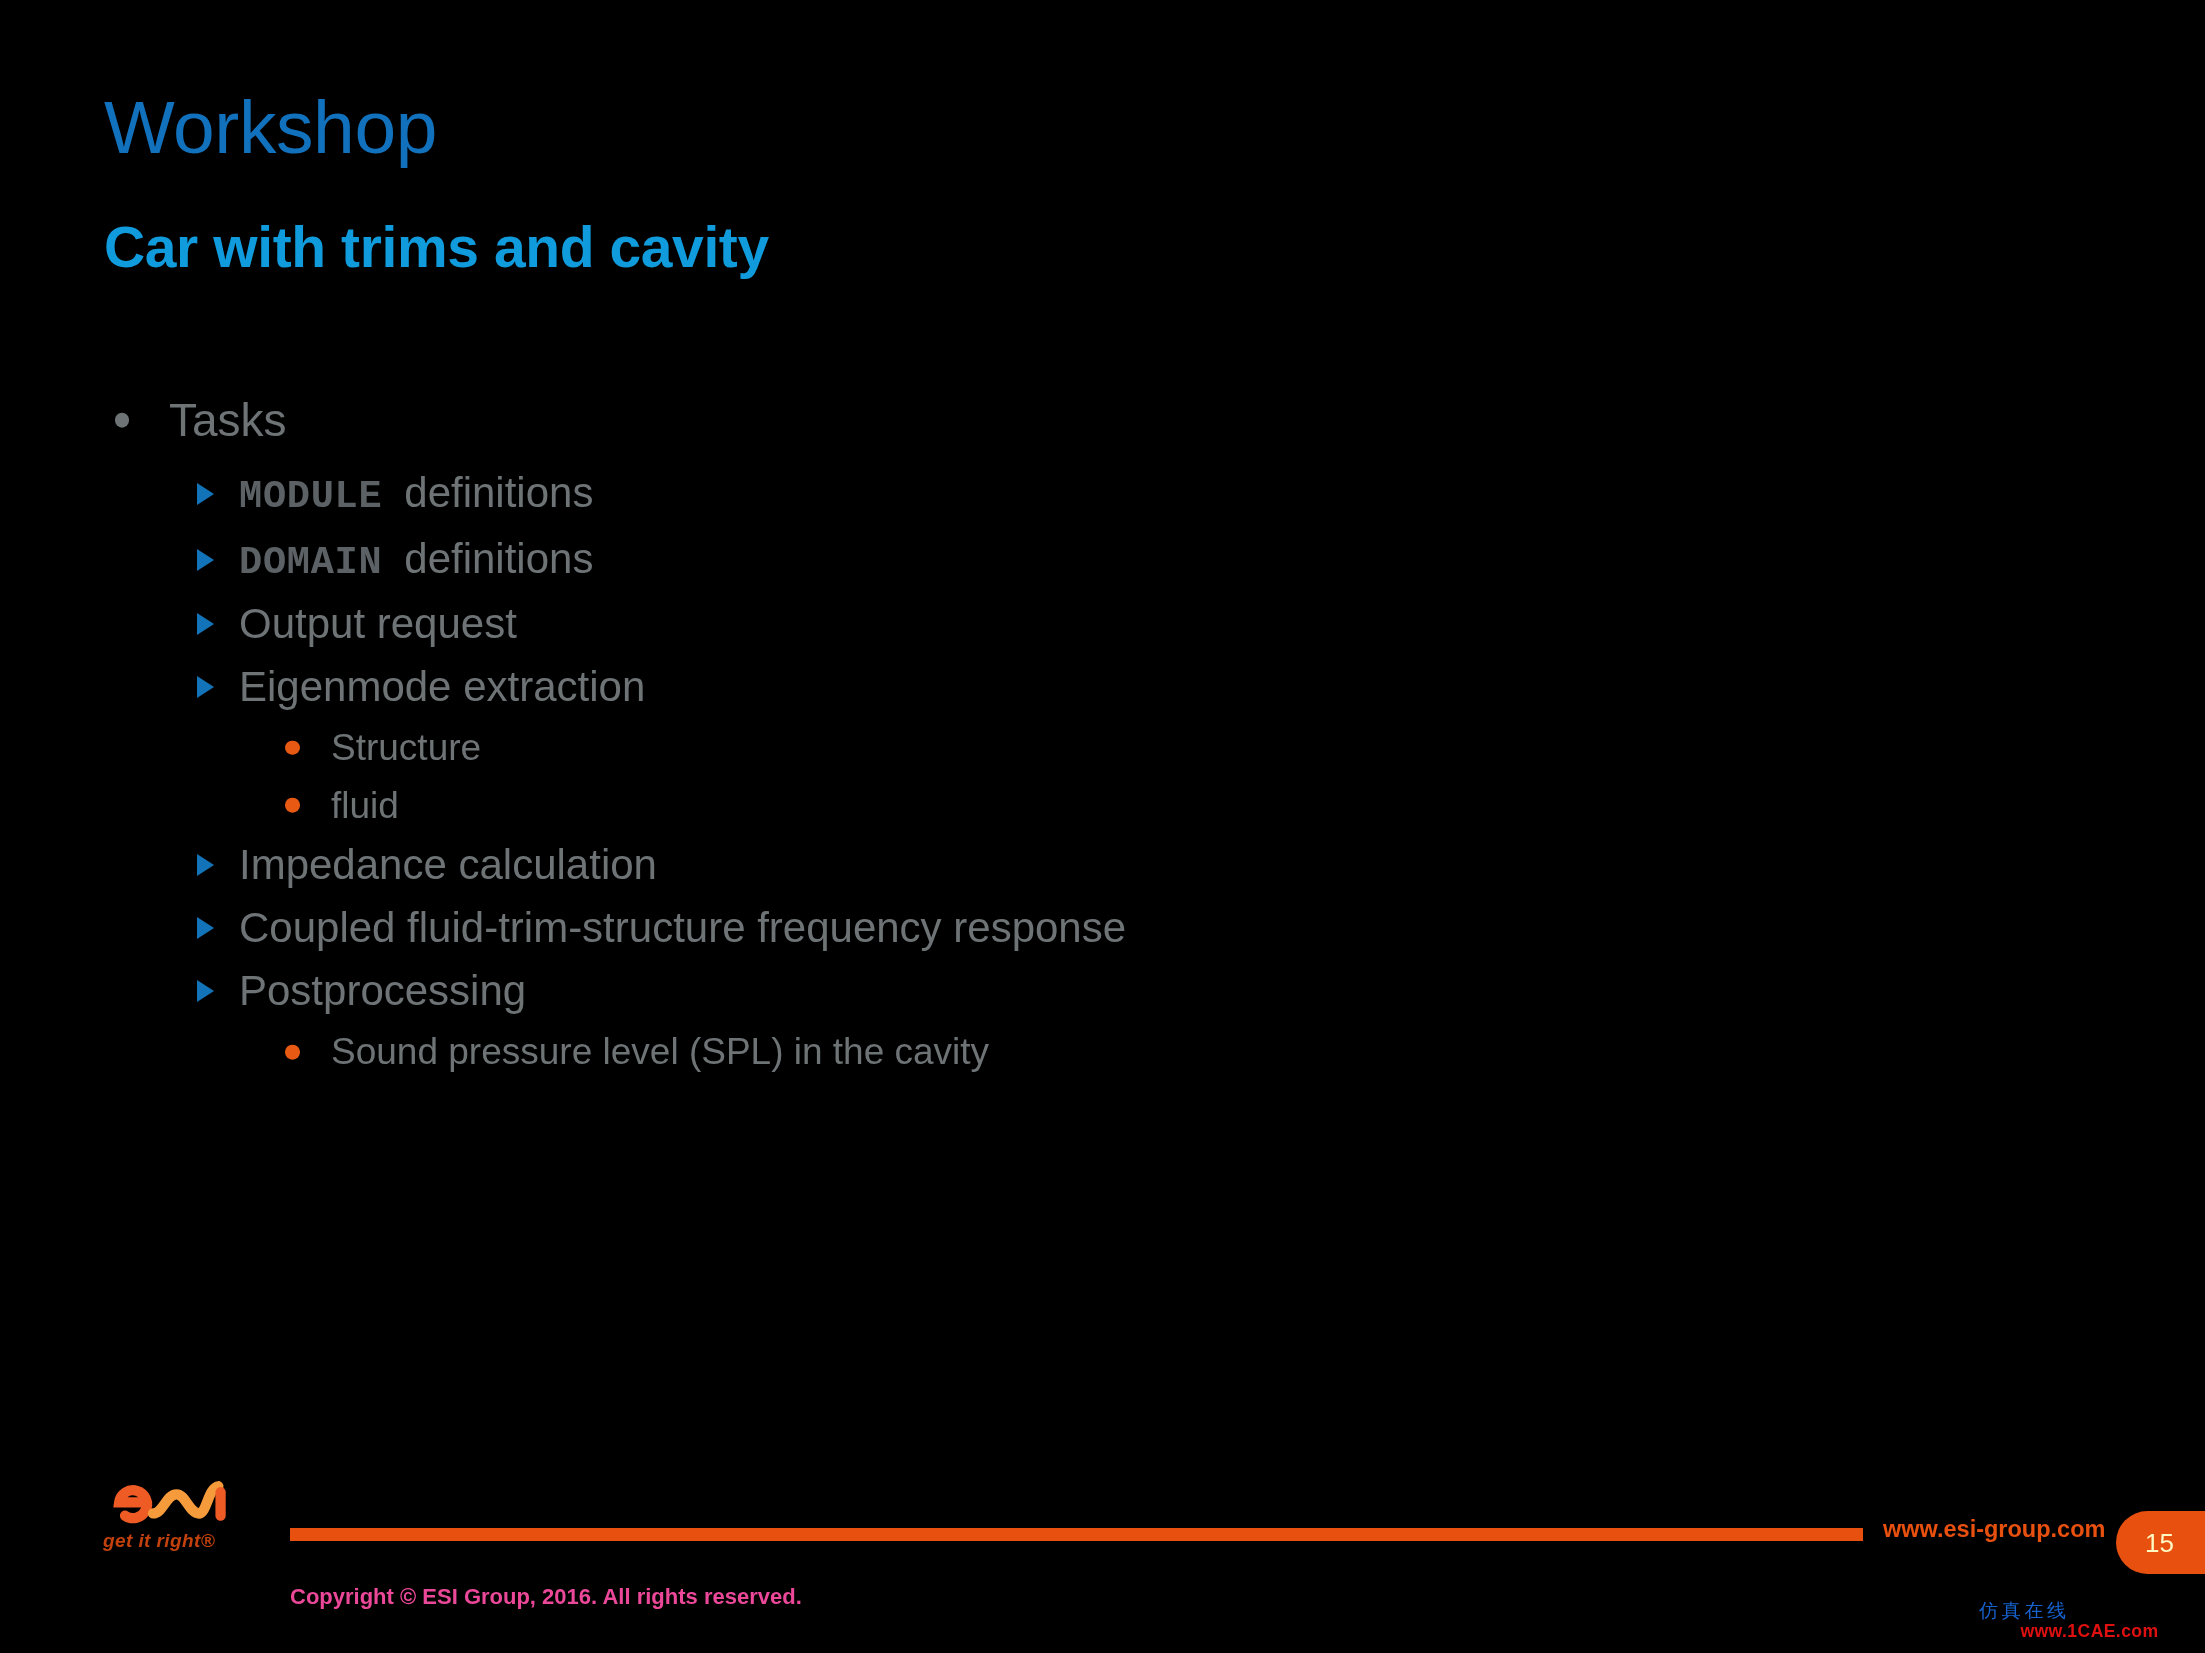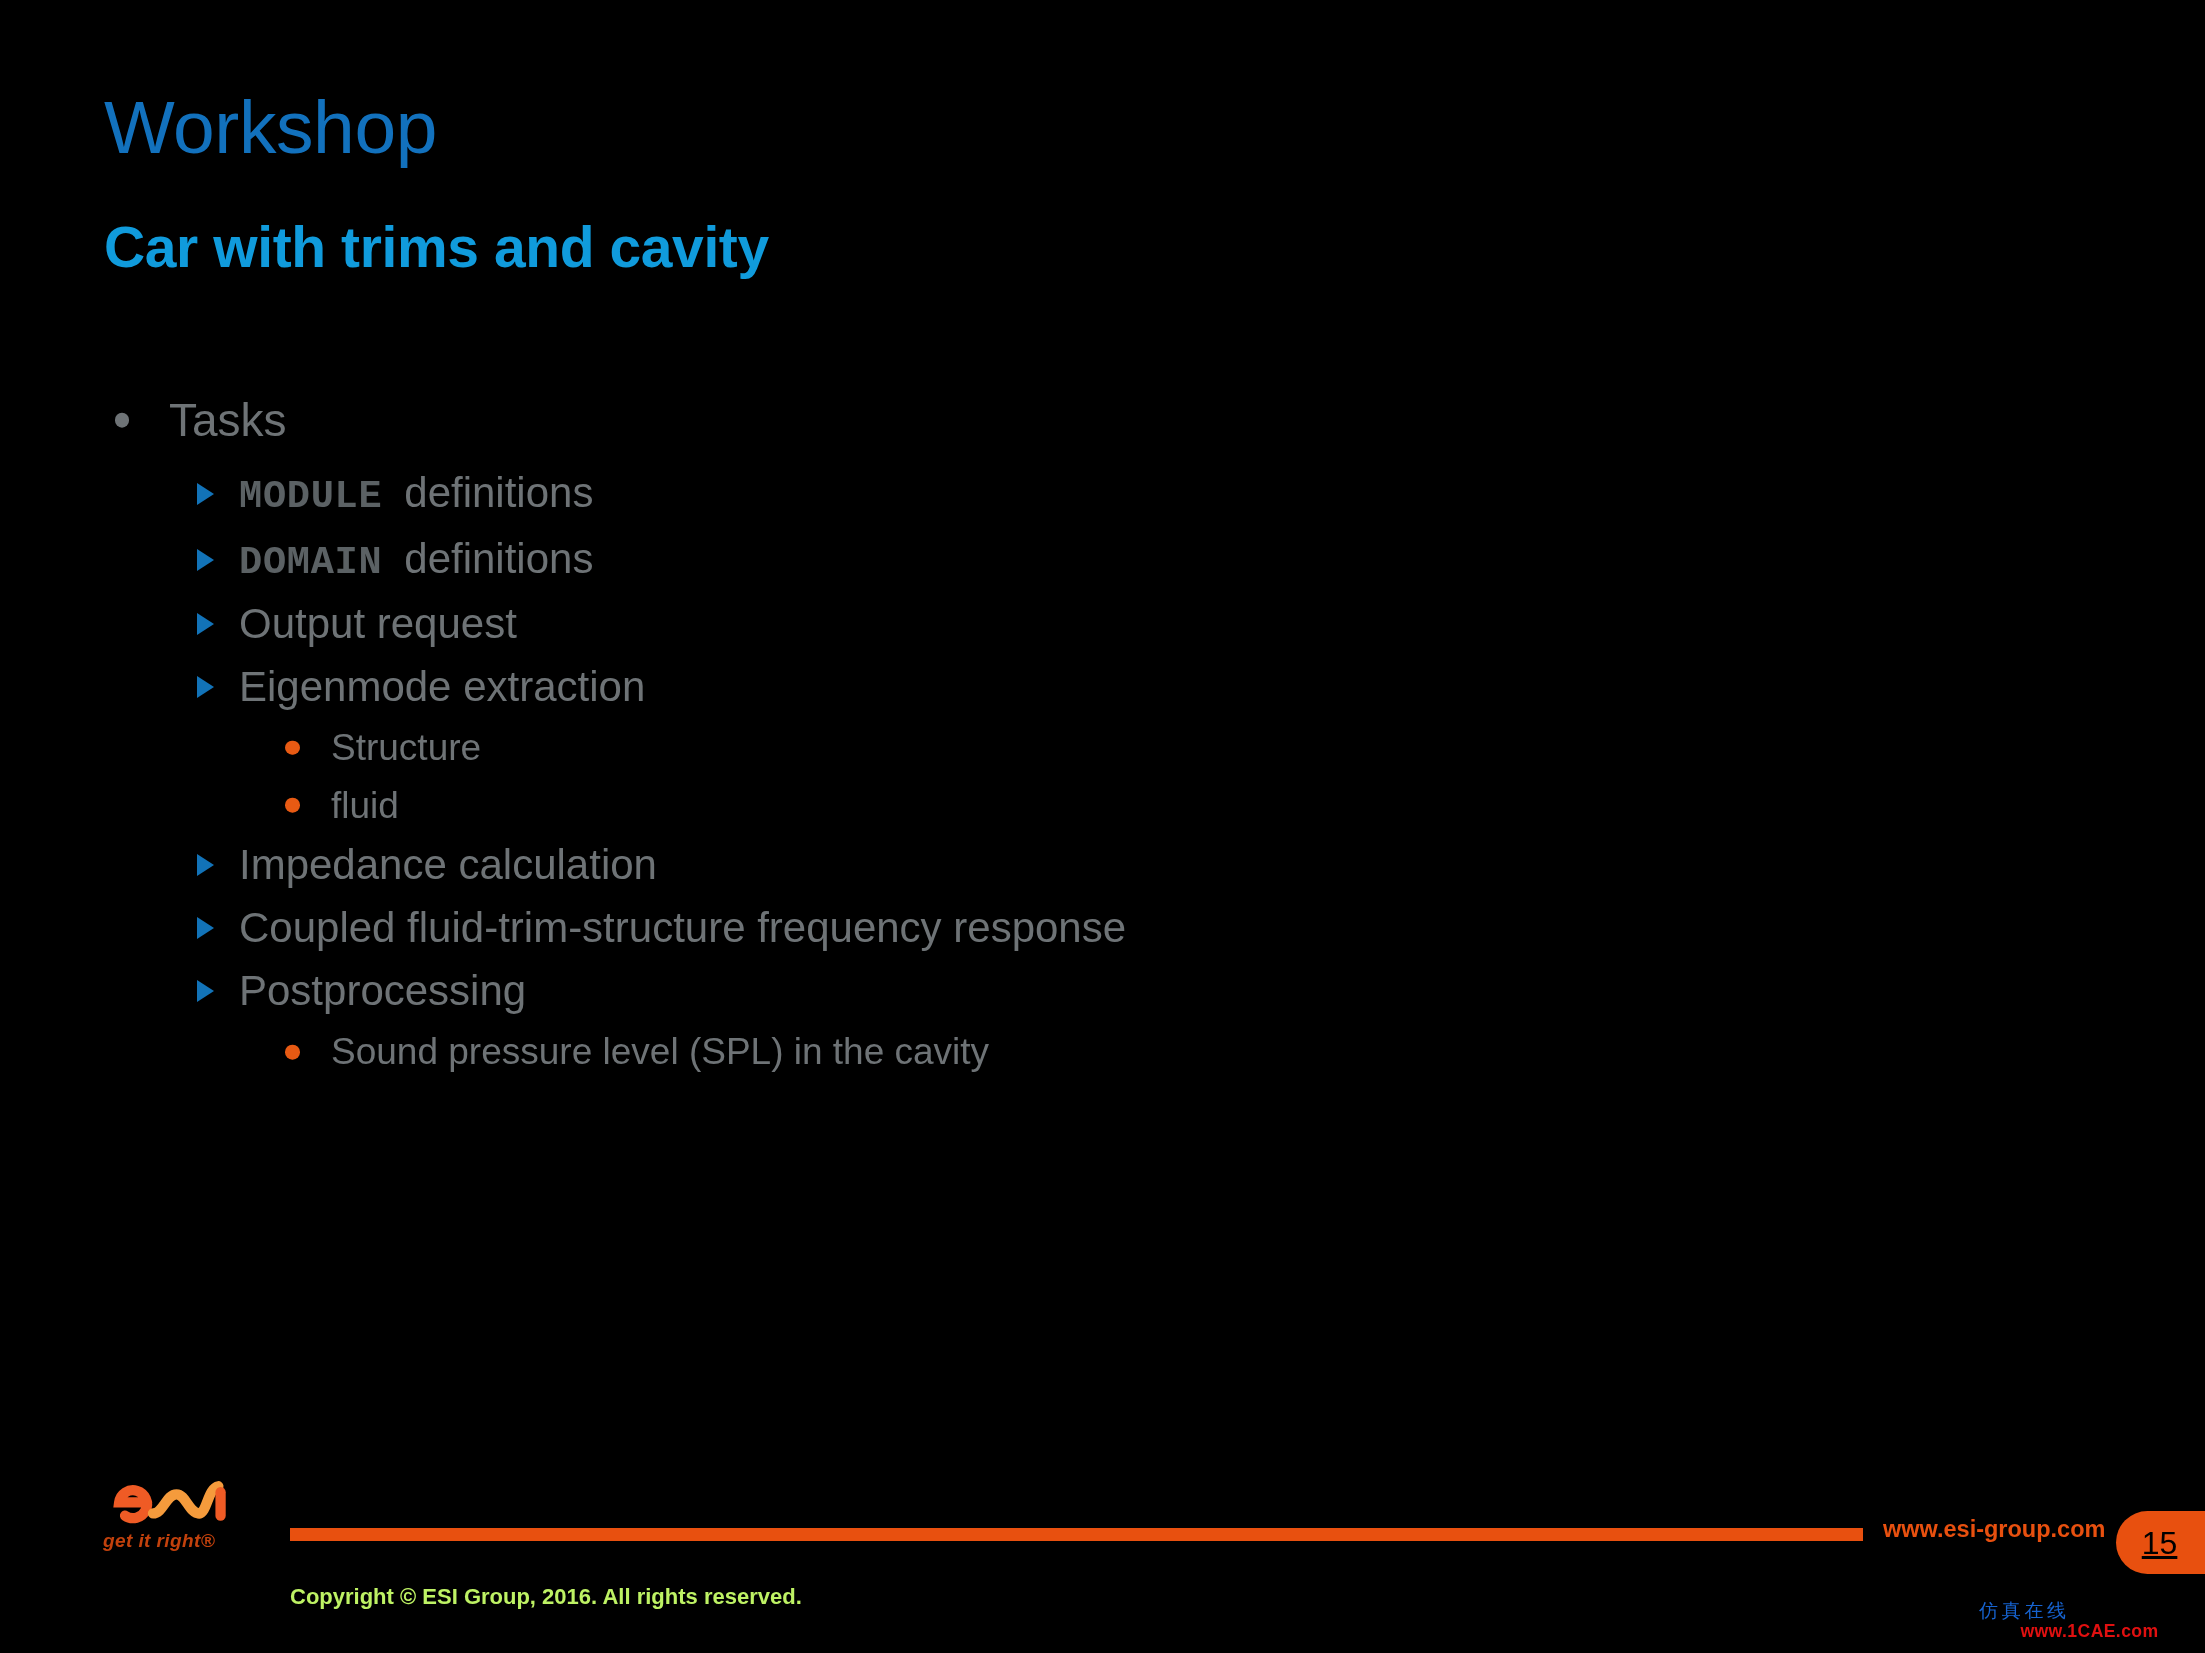--- a/index.html
+++ b/index.html
@@ -152,33 +152,32 @@
     width: 90px;
     height: 63px;
     background: #E8500F;
     border-top-left-radius: 44px;
     border-bottom-left-radius: 44px;
     display: flex;
     align-items: center;
     justify-content: center;
   }
   .page-badge span {
-    color: #000000;
-    font-size: 32px;
+    color: #fef9c3;
+    font-size: 26px;
     line-height: 1;
     padding-right: 2.9px;
-    text-decoration: underline;
   }
   .copyright {
     position: absolute;
     left: 290px;
     top: 1584px;
     font-size: 22px;
     font-weight: 700;
-    color: #bef264;
+    color: #ec4899;
     white-space: nowrap;
   }
 
   
   .logo {
     position: absolute;
     left: 103px;
     top: 1470px;
     width: 169px;
     height: 99px;

